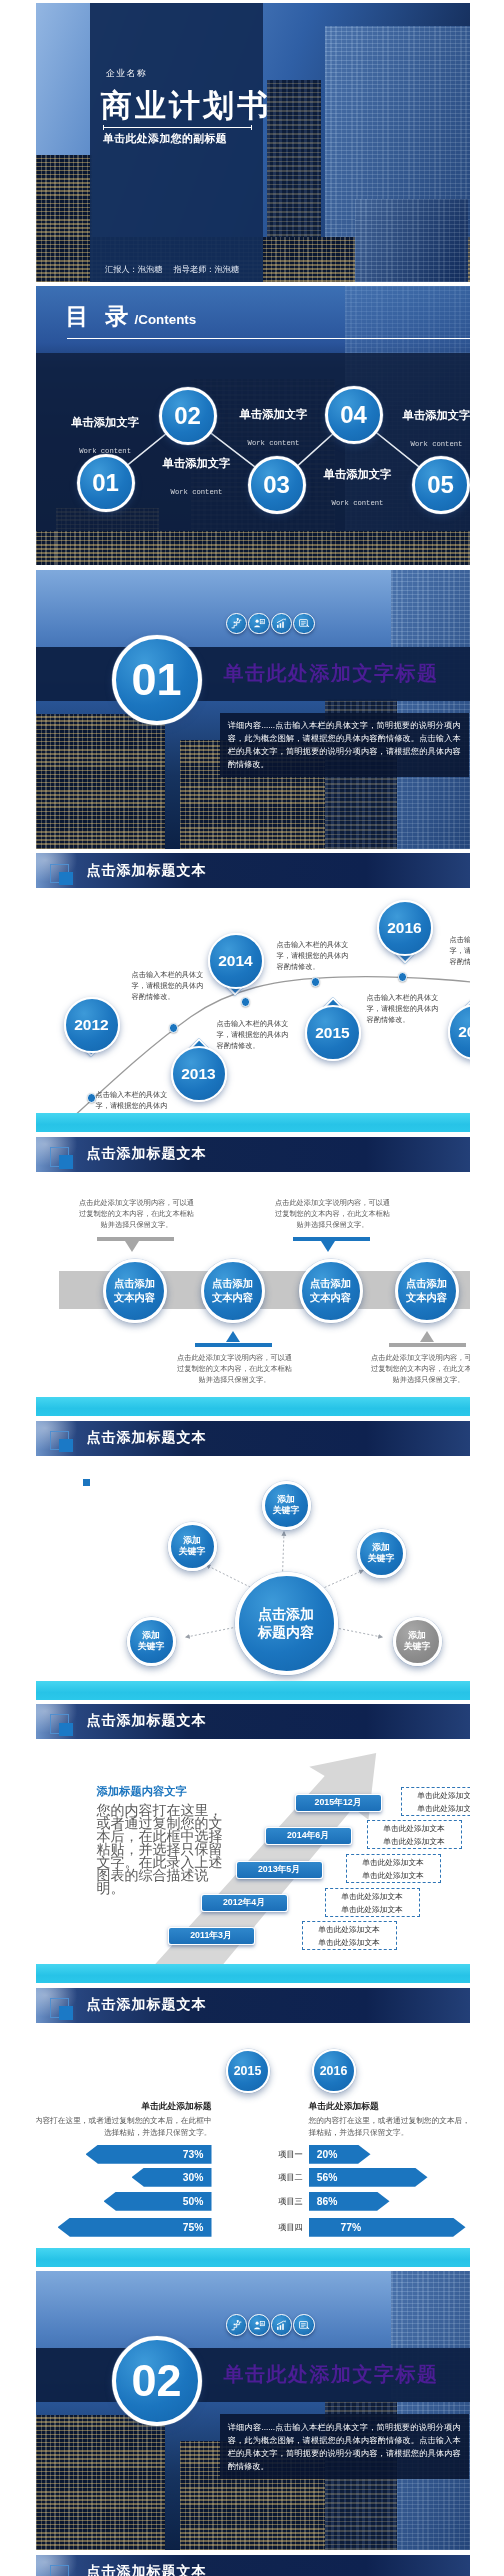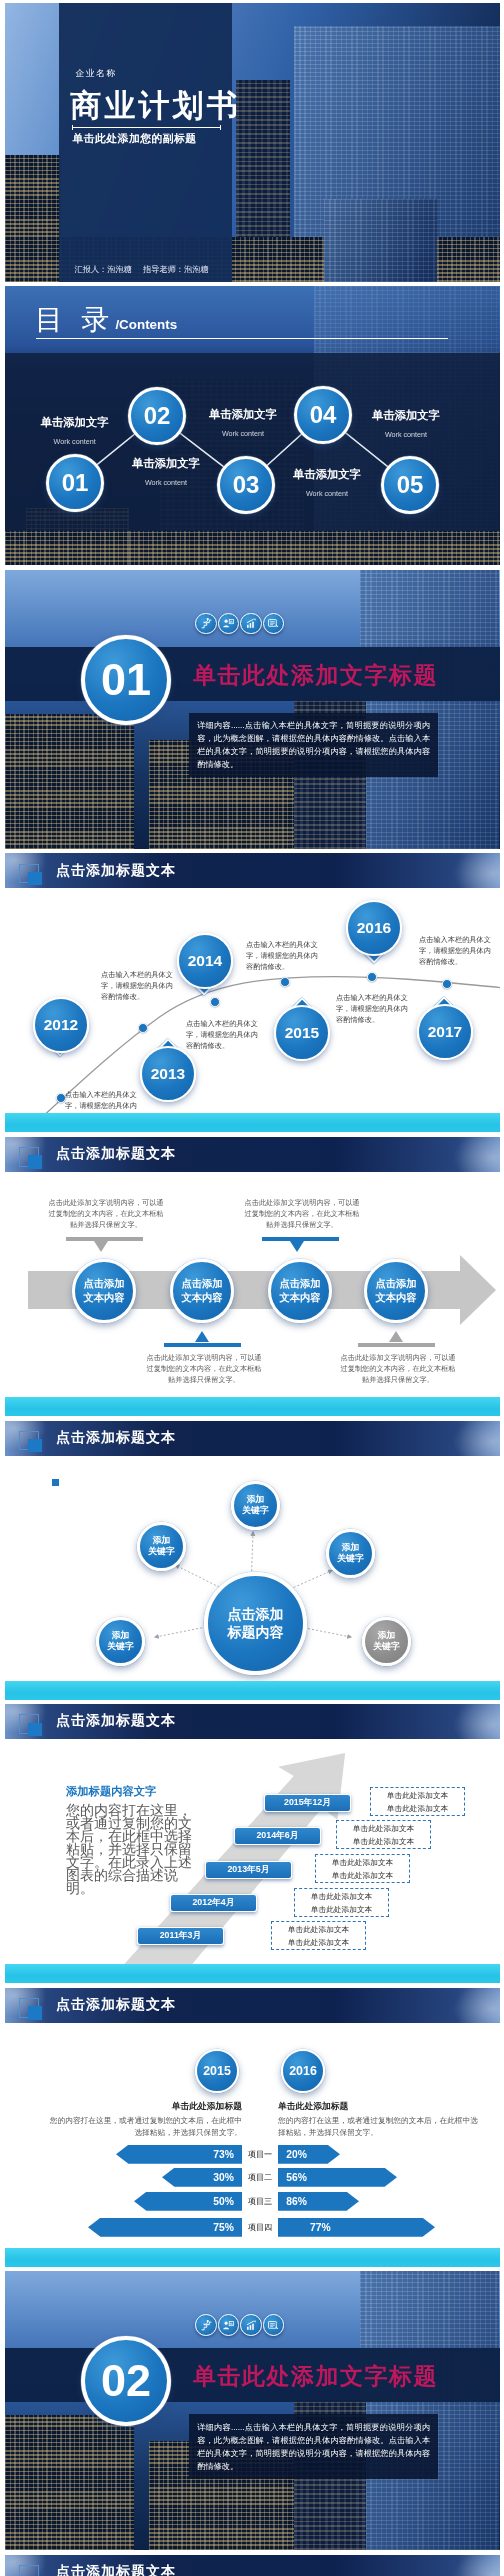--- a/index.html
+++ b/index.html
@@ -1,17 +1,17 @@
 <!DOCTYPE html>
 <html style="font-size:8.2px"><head>
 <meta charset="utf-8">
 <style>
   html,body{margin:0;padding:0;background:#fff;}
   body{width:505px;font-family:"Liberation Sans","DejaVu Sans",sans-serif;padding-top:2.6px;}
-  .s{position:relative;width:495px;height:279px;margin:0 auto 4.6px auto;overflow:hidden;background:#fff;}
+  .s{position:relative;width:434px;height:279px;margin:0 auto 4.6px auto;overflow:hidden;background:#fff;}
   
   .hdr{position:absolute;top:0;left:0;right:0;height:35px;z-index:6;
     background:
       radial-gradient(ellipse 46px 31px at 9.3px 7.2px, rgba(255,255,255,.38), rgba(255,255,255,0) 70%),
       radial-gradient(ellipse 57px 36px at 487px 20.6px, rgba(255,255,255,.32), rgba(255,255,255,0) 70%),
       linear-gradient(90deg, #6c92c8 0px, #27457f 41px, #10244f 155px, #0e2250 330px, #27457f 453px, #6c92c8 495px);}
   .hdr .sqo{position:absolute;left:14px;top:10.3px;width:17.5px;height:17.5px;border:0.5px solid #4f8fd0;background:transparent;}
   .hdr .sqs{position:absolute;left:23px;top:18.5px;width:14.4px;height:13.4px;background:#1b79c6;}
   .hdr .ht{position:absolute;left:51px;top:8.2px;font-size:14px;font-weight:bold;color:#fff;letter-spacing:1px;white-space:nowrap;}
   
@@ -42,32 +42,32 @@
   .cover-div{position:absolute;left:13.4px;top:124px;width:149px;height:1px;background:#fff;}
   .cover-div:before,.cover-div:after{content:"";position:absolute;top:-2.1px;width:1px;height:5.2px;background:#fff;}
   .cover-div:before{left:0;} .cover-div:after{right:0;}
   .cover-sub{position:absolute;left:13.4px;top:129px;color:#fff;font-size:10.8px;font-weight:bold;letter-spacing:0.5px;}
   .cover-foot{position:absolute;left:15.5px;top:261px;color:#e8eef8;font-size:8.2px;white-space:nowrap;}
   .cover-foot span{margin-right:11.3px;}
   
   .s2 .sky{position:absolute;inset:0;background:linear-gradient(180deg,#3c70b4 0%,#2a549b 57px,#1a3a70 82px,#0f2650 155px,#0b1d40 100%);}
   .s2 .ovl{position:absolute;left:0;right:0;top:67px;height:178px;background:rgba(15,32,63,.85);z-index:2;}
   .toc-title{position:absolute;left:30px;top:14.4px;color:#fff;z-index:3;}
-  .toc-title .cn{font-size:28px;font-weight:normal;letter-spacing:5.2px;}
+  .toc-title .cn{font-size:23px;font-weight:bold;letter-spacing:5.2px;}
   .toc-title .en{font-size:13.4px;font-weight:bold;margin-left:1px;}
   .toc-line{position:absolute;left:31px;top:52px;width:412px;height:1px;background:#fff;z-index:3;}
   .toc-num{font-size:24px;font-weight:bold;line-height:1;}
   .toc-lab{position:absolute;z-index:4;width:98px;text-align:center;color:#fff;}
   .toc-lab .l1{font-size:11.3px;font-weight:bold;}
-  .toc-lab .l2{font-size:7.2px;color:rgba(255,255,255,.8);margin-top:7px;}
+  .toc-lab .l2{font-size:7.2px;color:rgba(255,255,255,.8);margin-top:17px;font-family:Liberation Mono, monospace;}
   
   .sec .sky{position:absolute;inset:0;background:linear-gradient(180deg,#7fa9dc 0%,#4f7fc0 62px,#2c5a9e 118px,#16335f 206px,#0c2145 100%);}
   .sec .band{position:absolute;left:0;right:0;top:77px;height:54px;background:rgba(14,33,70,.96);z-index:3;}
   .sec .bigc{left:76px;top:65px;width:82px;height:82px;border-width:4.1px;font-size:45px;font-weight:bold;z-index:4;}
-  .sec .bandt{position:absolute;left:188px;top:90px;color:#be185d;font-size:23px;font-weight:bold;letter-spacing:1.5px;z-index:4;white-space:nowrap;}
+  .sec .bandt{position:absolute;left:188px;top:90px;color:#4c1d95;font-size:20px;font-weight:bold;letter-spacing:1.5px;z-index:4;white-space:nowrap;}
   .sec .body{position:absolute;left:184px;top:143px;width:233px;padding:6.2px 8.2px;background:rgba(8,20,48,.88);
     color:#fff;font-size:8.2px;line-height:13px;z-index:4;text-align:justify;}
   .icons{position:absolute;left:190px;top:43px;display:flex;gap:1px;z-index:4;}
   .ic{width:19.6px;height:19.6px;border-radius:50%;border:1.5px solid #fff;
     background:radial-gradient(circle at 35% 30%, #3d9ad9, #1264ab);box-shadow:0 1.5px 3.1px rgba(20,40,80,.5);
     display:flex;align-items:center;justify-content:center;}
   .ic svg{width:12.4px;height:12.4px;}
   
   .note{position:absolute;color:#404040;font-size:7.2px;line-height:10.8px;z-index:4;}
   .gray{color:#595959;}

